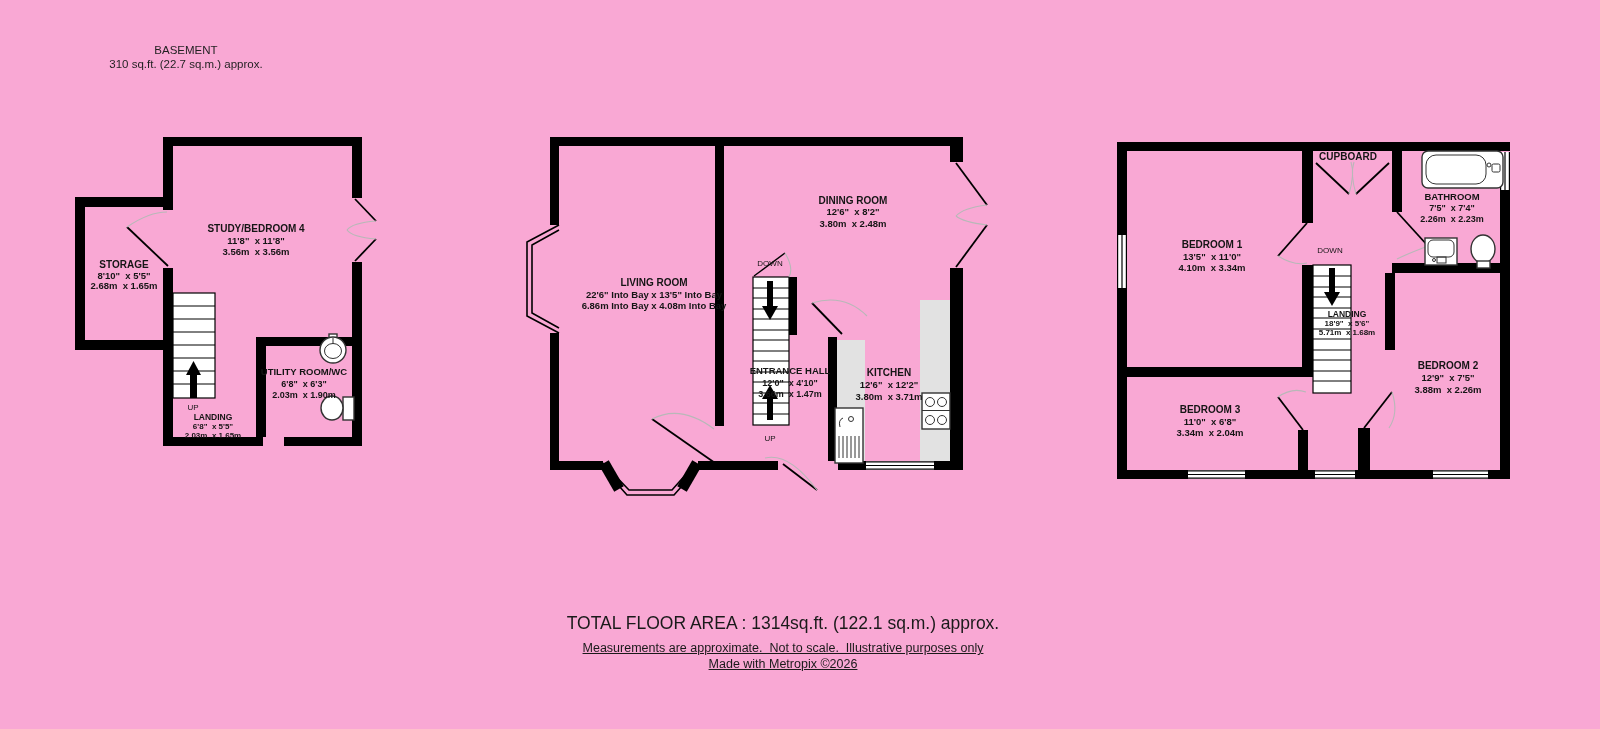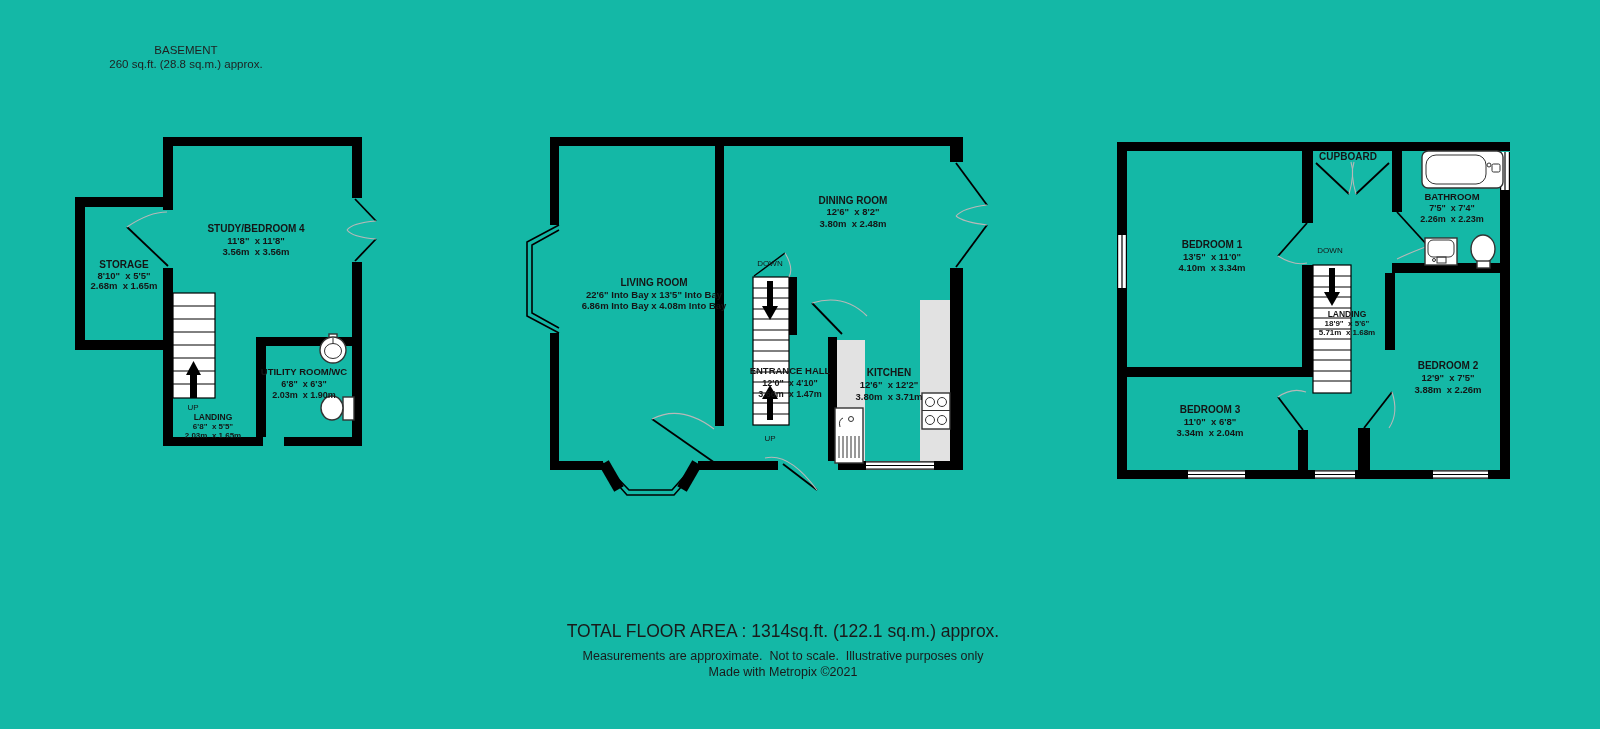--- a/index.html
+++ b/index.html
@@ -1,22 +1,22 @@
 <!DOCTYPE html>
 <html style="--wall: #000000; --counter: #e2e2e2;"><head>
 <meta charset="utf-8">
 <style>
   html,body{margin:0;padding:0;background:#fff;}
-  .canvas{position:relative;width:1600px;height:729px;background:#14b8a6;overflow:hidden;
+  .canvas{position:relative;width:1600px;height:729px;background:#f9a8d4;overflow:hidden;
           font-family:"Liberation Sans",sans-serif;color:#1a1a1a;}
   .floor-header{position:absolute;width:300px;text-align:center;font-size:11.5px;line-height:14px;color:#1f1f1f;}
   .plan{position:absolute;}
   .footer{position:absolute;left:433px;top:613px;width:700px;text-align:center;}
-  .footer .total{font-size:17.5px;margin:8px 0 6px 0;}
-  .footer .small{font-size:12.5px;line-height:16px;}
+  .footer .total{font-size:17.5px;margin:0 0 6px 0;}
+  .footer .small{font-size:12.5px;line-height:16px;text-decoration:underline;}
 
   svg text{fill:#151515;text-anchor:middle;font-family:"Liberation Sans",sans-serif;}
   .rn{font-size:10px;font-weight:bold;}
   .rn9{font-size:9.5px;font-weight:bold;}
   .rd{font-size:9.5px;font-weight:bold;}
   .rd9{font-size:9px;font-weight:bold;}
   .rn8{font-size:8.5px;font-weight:bold;}
   .rd8{font-size:8px;font-weight:bold;}
   .dir{font-size:8px;}
 
@@ -35,21 +35,21 @@
   .bayline{stroke:var(--wall,#000);stroke-width:1.6;fill:none;}
   .baystub{stroke:var(--wall,#000);stroke-width:11;}
 </style>
 </head>
 <body>
 
 <div class="canvas">
 
   <div class="floor-header" style="left:36px;top:43px">
     <div>BASEMENT</div>
-    <div>260 sq.ft. (28.8 sq.m.) approx.</div>
+    <div>310 sq.ft. (22.7 sq.m.) approx.</div>
   </div>
 
   <svg class="plan" style="left:70px;top:130px" width="310" height="330" viewBox="70 130 310 330">
     <g>
       <rect class="wall" x="163" y="137" width="199" height="9"></rect>
       <rect class="wall" x="163" y="146" width="10" height="64"></rect>
       <rect class="wall" x="163" y="268" width="10" height="178"></rect>
       <rect class="wall" x="352" y="146" width="10" height="52"></rect>
       <rect class="wall" x="352" y="262" width="10" height="184"></rect>
       <rect class="wall" x="163" y="437" width="100" height="9"></rect>
@@ -328,16 +328,16 @@
     <g>
       <text class="rn" x="1210" y="413">BEDROOM 3</text>
       <text class="rd" x="1210" y="424.5">11'0" &nbsp;x 6'8"</text>
       <text class="rd" x="1210" y="436">3.34m &nbsp;x 2.04m</text>
     </g>
   </svg>
 
   <div class="footer">
     <div class="total">TOTAL FLOOR AREA : 1314sq.ft. (122.1 sq.m.) approx.</div>
     <div class="small">Measurements are approximate. &nbsp;Not to scale. &nbsp;Illustrative purposes only</div>
-    <div class="small">Made with Metropix ©2021</div>
+    <div class="small">Made with Metropix ©2026</div>
   </div>
 
 </div>
 
 </body></html>

